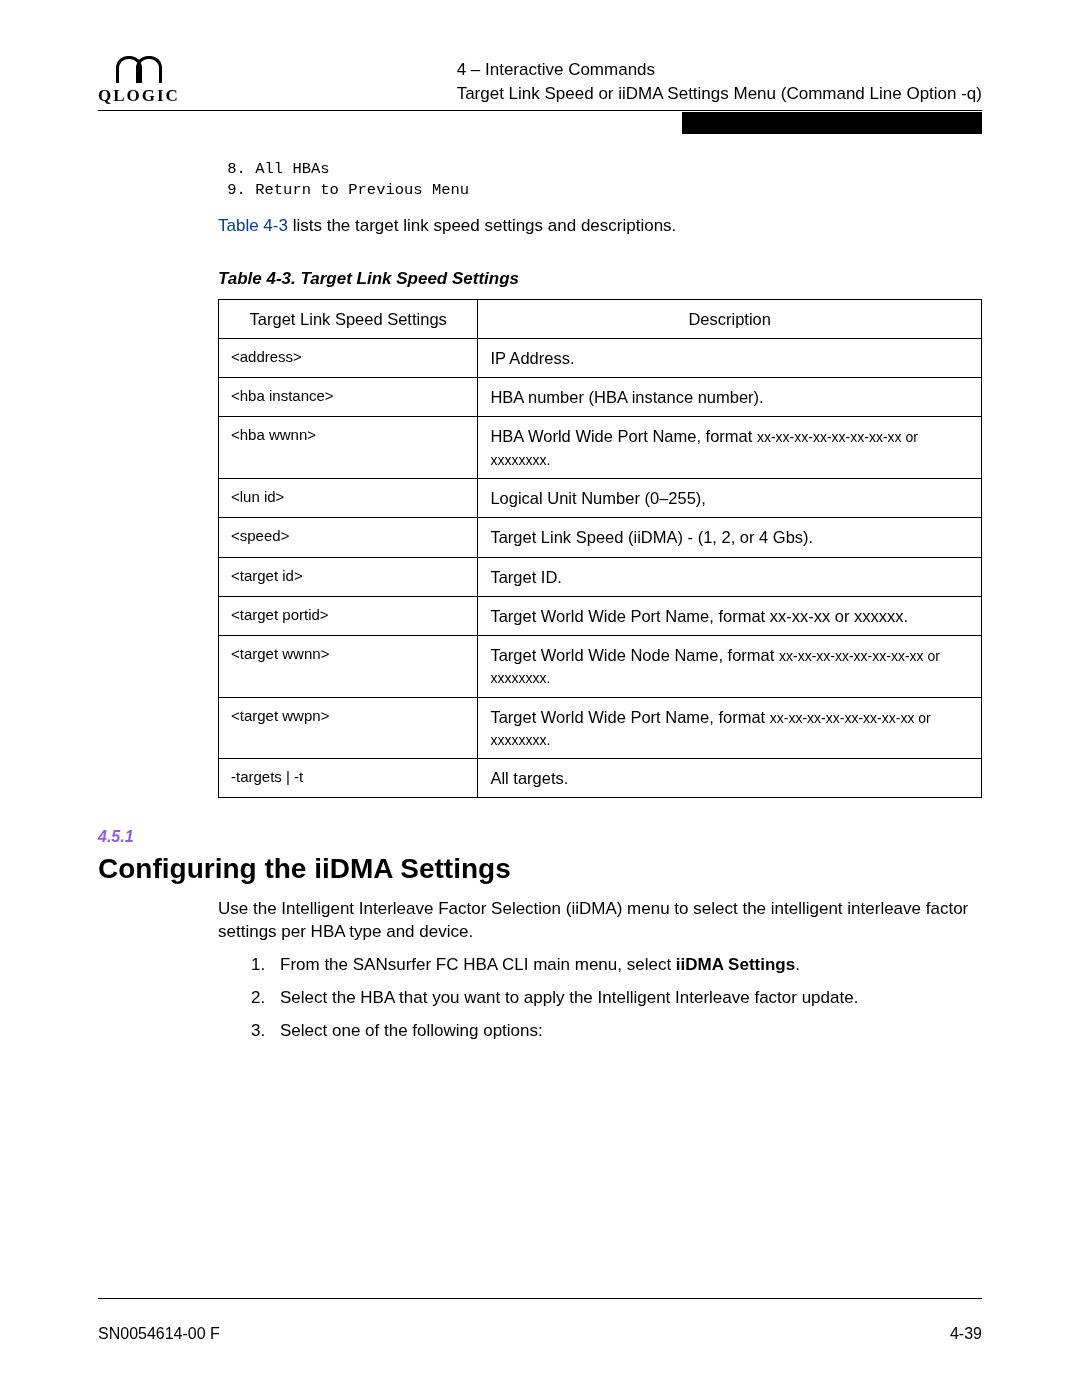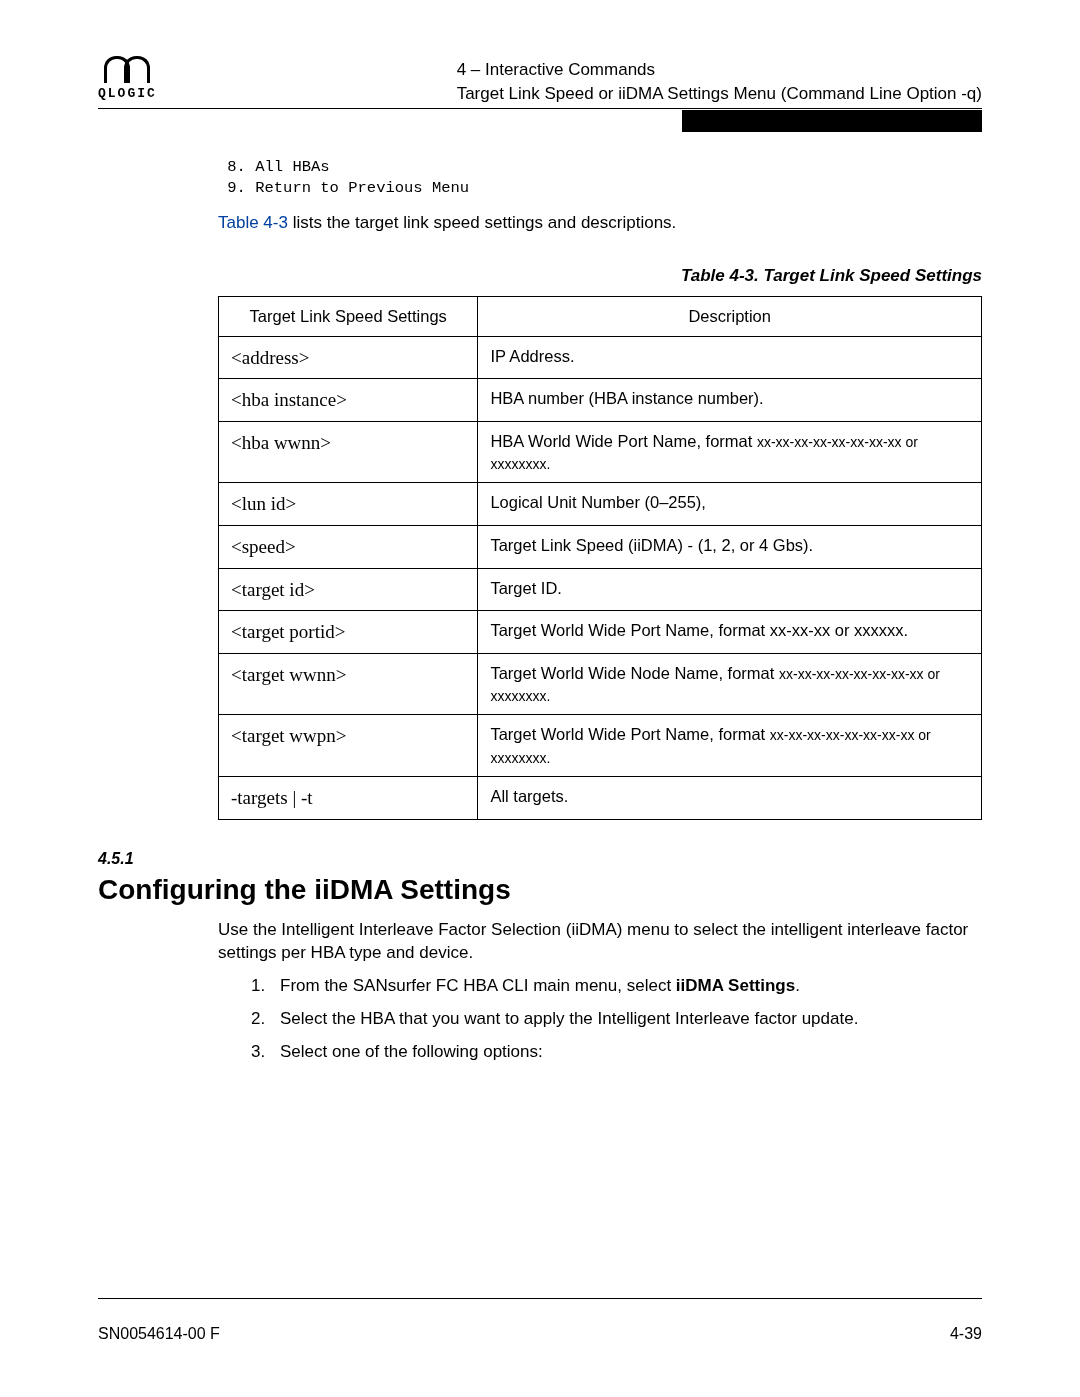--- a/index.html
+++ b/index.html
@@ -41,24 +41,24 @@
     width: 20px; height: 24px;
     border: 3px solid #000;
     border-bottom: none;
     border-radius: 12px 12px 0 0;
   }
   .logo-glyph span.right {
     transform: scaleX(-1);
     margin-left: -6px;
   }
   .logo-text {
-    font-family: Liberation Mono, monospace;
+    font-family: Liberation Serif, serif;
     font-weight: bold;
     letter-spacing: 2px;
-    font-size: 13px;
+    font-size: 17px;
     margin-top: 2px;
   }
   .head-right {
     text-align: left;
     font-size: 17px;
     line-height: 1.4;
   }
   .black-tab {
     position: absolute;
     right: 0;
@@ -77,21 +77,21 @@
     font-family: "Courier New", Courier, monospace;
     font-size: 15.5px;
     white-space: pre;
   }
   .intro {
     margin-top: 14px;
     font-size: 17px;
   }
   .link { color: #0040a0; }
   .table-title {
-    text-align: right;
+    text-align: left;
     font-weight: bold;
     font-style: italic;
     font-size: 17px;
     margin-top: 30px;
     margin-bottom: 8px;
   }
   table.settings {
     border-collapse: collapse;
     width: 100%;
   }
@@ -100,29 +100,29 @@
     padding: 8px 12px;
     vertical-align: top;
     text-align: left;
     font-size: 16.5px;
   }
   table.settings th {
     font-weight: normal;
     text-align: center;
   }
   table.settings td.code {
-    font-family: Liberation Serif, serif;
-    font-size: 19px;
+    font-family: Liberation Sans, sans-serif;
+    font-size: 15px;
     width: 34%;
   }
   .desc-sub {
     font-size: 14px;
   }
   .sec-num {
-    color: #000000;
+    color: #8b5cf6;
     font-weight: bold;
     font-style: italic;
     font-size: 16px;
     margin-top: 28px;
   }
   .sec-title {
     font-size: 28px;
     font-weight: bold;
     margin-top: 2px;
   }

